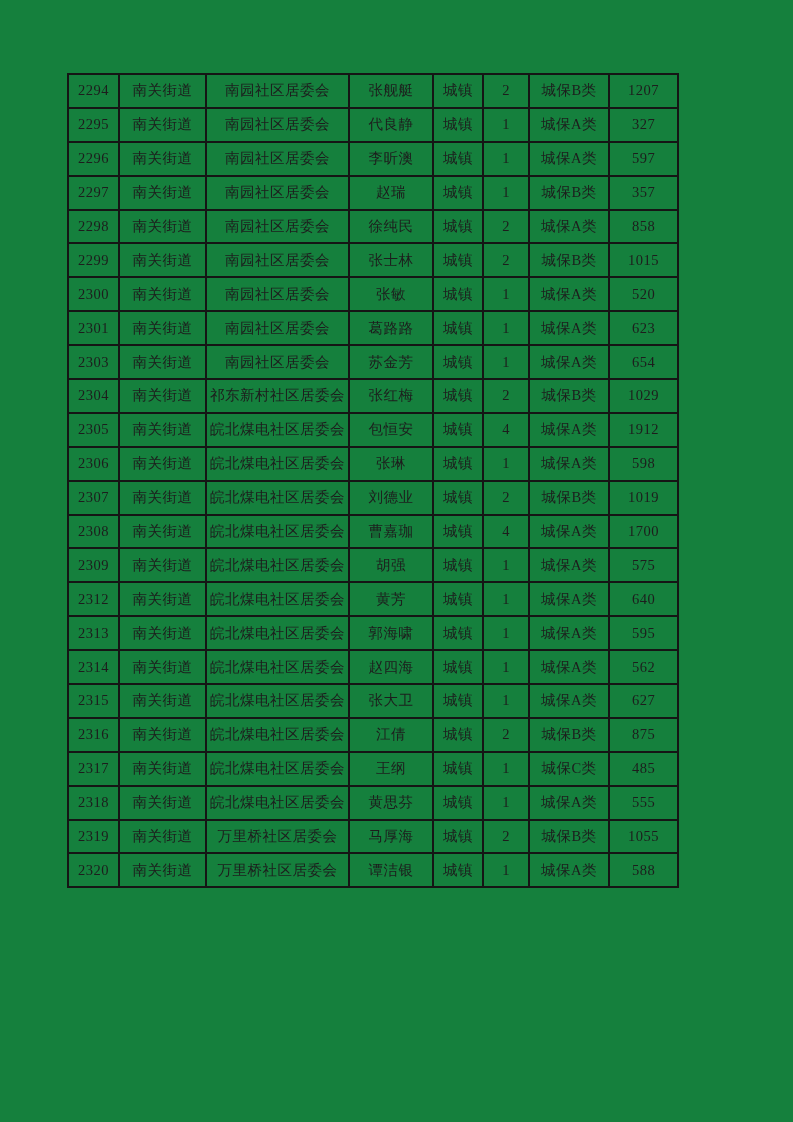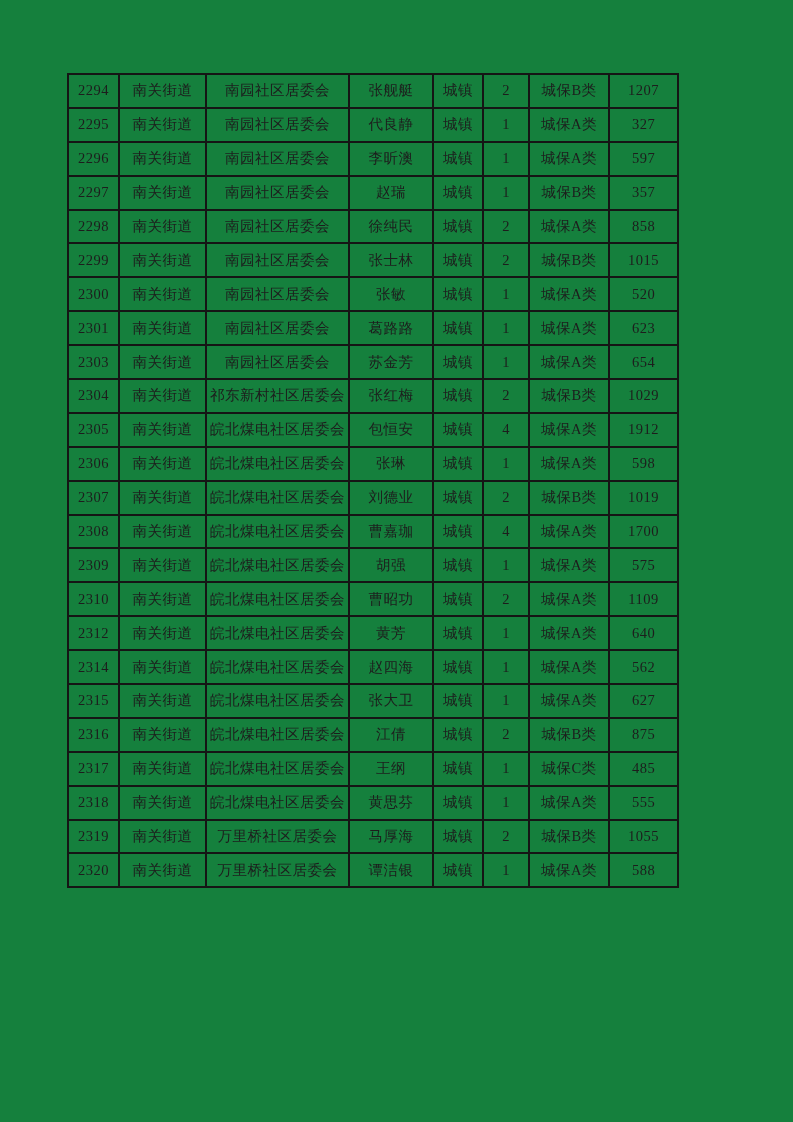--- a/index.html
+++ b/index.html
@@ -203,38 +203,38 @@
           <td class="col-seq">2309</td>
           <td class="col-street">南关街道</td>
           <td class="col-community">皖北煤电社区居委会</td>
           <td class="col-person">胡强</td>
           <td class="col-residence">城镇</td>
           <td class="col-count">1</td>
           <td class="col-category">城保A类</td>
           <td class="col-amount">575</td>
         </tr>
         <tr>
-          <td class="col-seq">2310</td>
-          <td class="col-street">南关街道</td>
-          <td class="col-community">皖北煤电社区居委会</td>
-          <td class="col-person">曹昭功</td>
-          <td class="col-residence">城镇</td>
-          <td class="col-count">2</td>
-          <td class="col-category">城保A类</td>
-          <td class="col-amount">1109</td>
-        </tr>
-        <tr>
           <td class="col-seq">2312</td>
           <td class="col-street">南关街道</td>
           <td class="col-community">皖北煤电社区居委会</td>
           <td class="col-person">黄芳</td>
           <td class="col-residence">城镇</td>
           <td class="col-count">1</td>
           <td class="col-category">城保A类</td>
           <td class="col-amount">640</td>
+        </tr>
+        <tr>
+          <td class="col-seq">2313</td>
+          <td class="col-street">南关街道</td>
+          <td class="col-community">皖北煤电社区居委会</td>
+          <td class="col-person">郭海啸</td>
+          <td class="col-residence">城镇</td>
+          <td class="col-count">1</td>
+          <td class="col-category">城保A类</td>
+          <td class="col-amount">595</td>
         </tr>
         <tr>
           <td class="col-seq">2314</td>
           <td class="col-street">南关街道</td>
           <td class="col-community">皖北煤电社区居委会</td>
           <td class="col-person">赵四海</td>
           <td class="col-residence">城镇</td>
           <td class="col-count">1</td>
           <td class="col-category">城保A类</td>
           <td class="col-amount">562</td>

